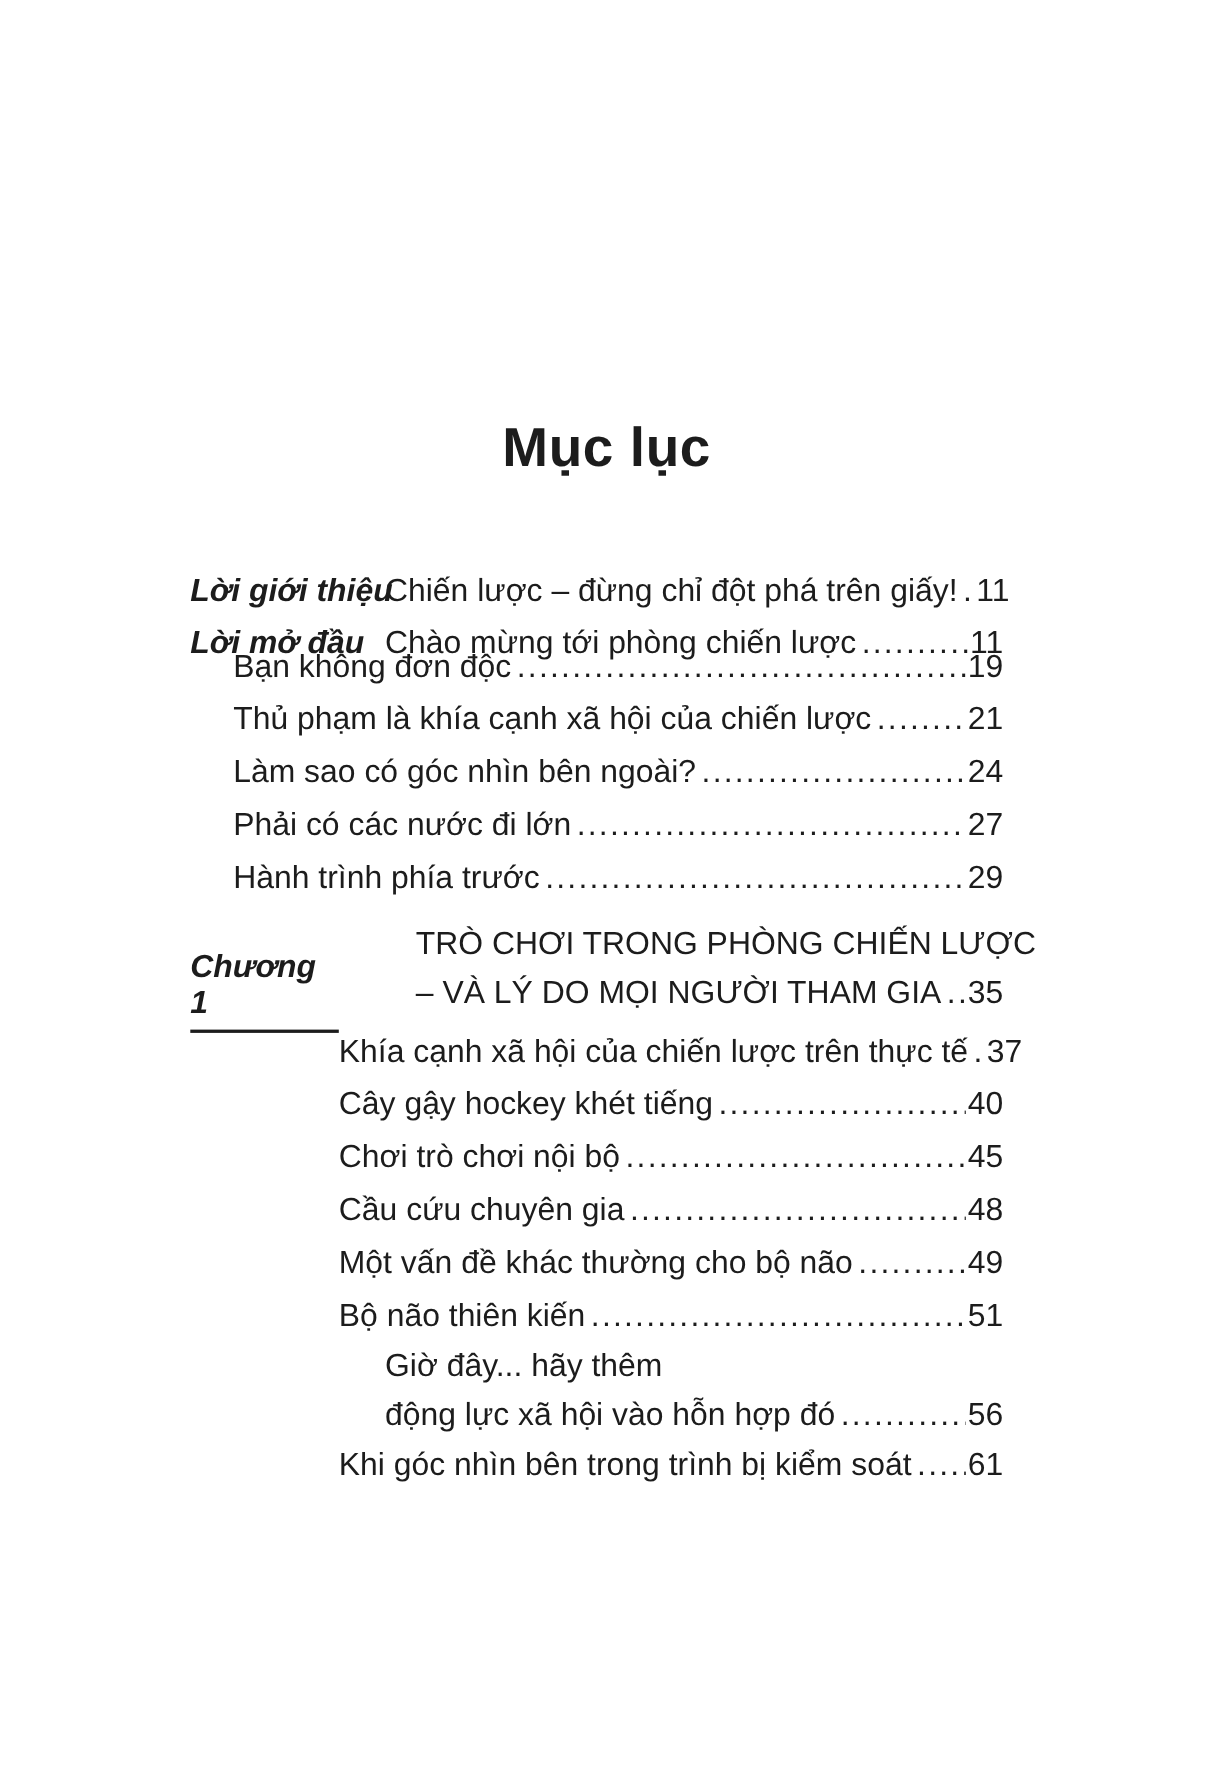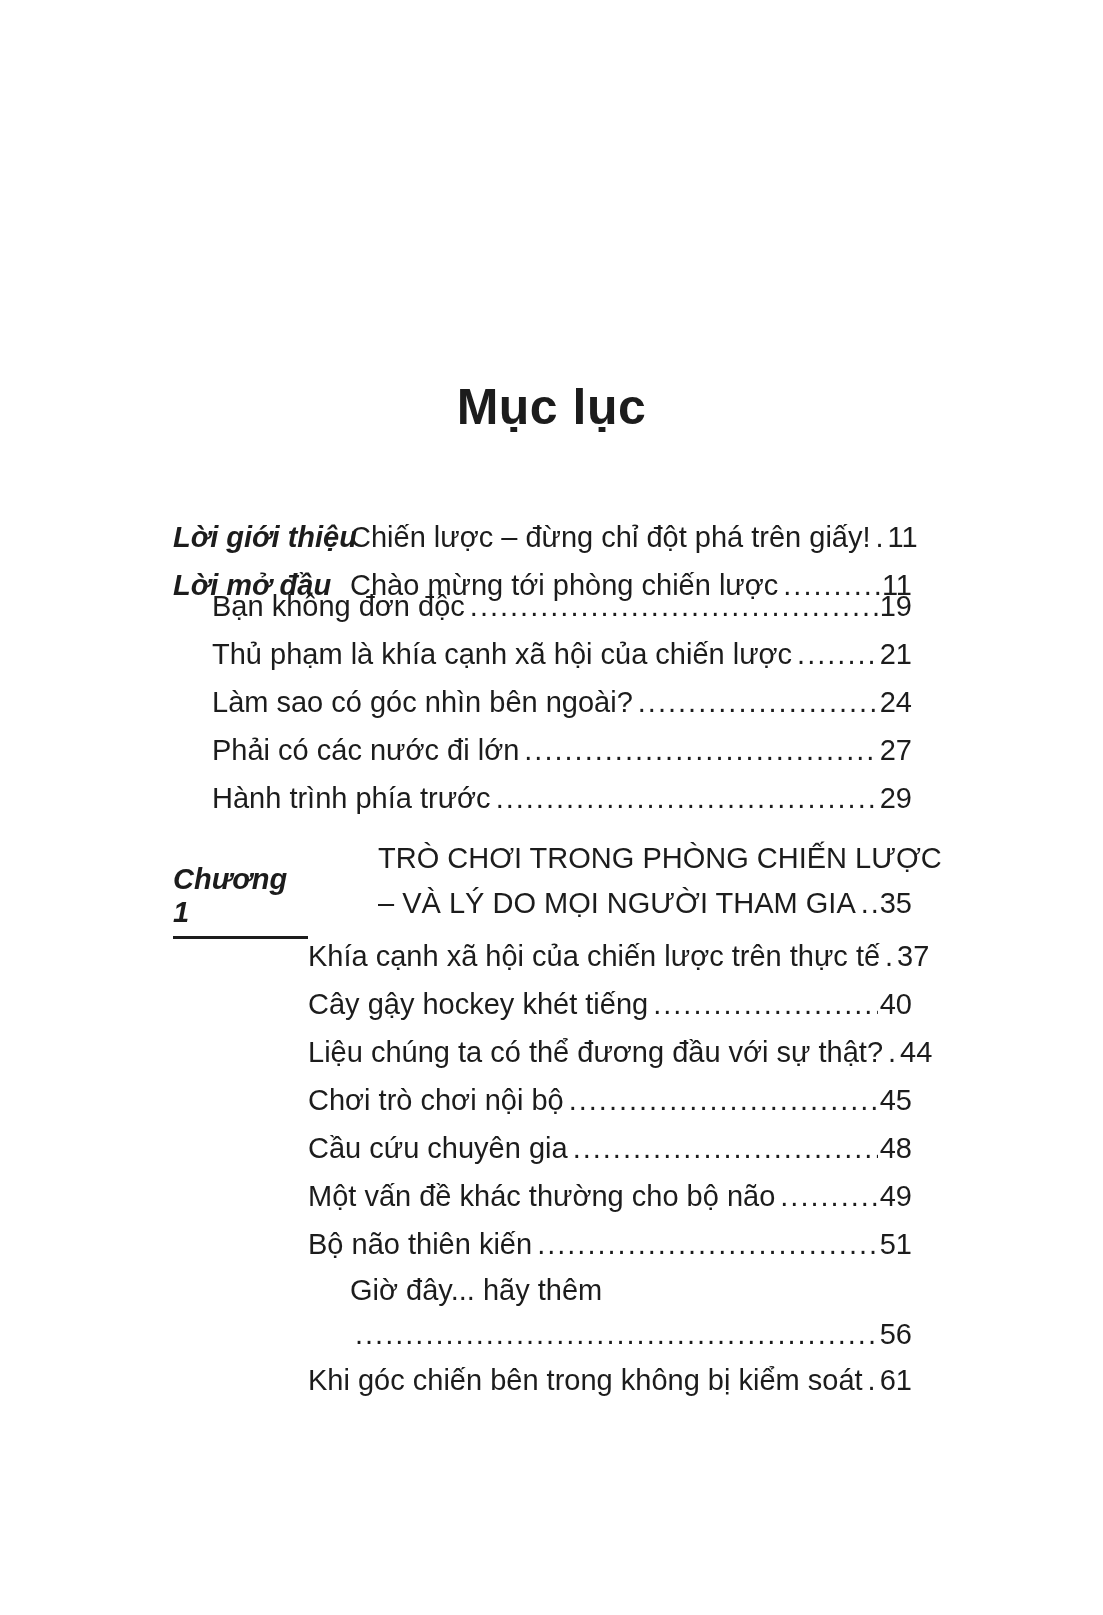--- a/index.html
+++ b/index.html
@@ -154,25 +154,20 @@
     <span class="dots"></span>
     <span class="pg">37</span>
   </div>
 
   <div class="row sub2">
     <span class="t">Cây gậy hockey khét tiếng</span>
     <span class="dots"></span>
     <span class="pg">40</span>
   </div>
 
-  <div class="row sub2">
-    <span class="t">Liệu chúng ta có thể đương đầu với sự thật?</span>
-    <span class="dots"></span>
-    <span class="pg">44</span>
-  </div>
 
   <div class="row sub2">
     <span class="t">Chơi trò chơi nội bộ</span>
     <span class="dots"></span>
     <span class="pg">45</span>
   </div>
 
   <div class="row sub2">
     <span class="t">Cầu cứu chuyên gia</span>
     <span class="dots"></span>
@@ -190,25 +185,26 @@
     <span class="dots"></span>
     <span class="pg">51</span>
   </div>
 
   <div class="block tight-block sub2">
     <div class="lines">
       <div class="line">
         <span class="t">Giờ đây... hãy thêm</span>
       </div>
       <div class="line">
+        <span class="t">động lực xã hội vào hỗn hợp đó</span>
         <span class="dots"></span>
         <span class="pg">56</span>
       </div>
     </div>
   </div>
 
   <div class="row sub2">
-    <span class="t">Khi góc chiến bên trong không bị kiểm soát</span>
+    <span class="t">Khi góc nhìn bên trong trình bị kiểm soát</span>
     <span class="dots"></span>
     <span class="pg">61</span>
   </div>
 
 </div>
 
 </body></html>

